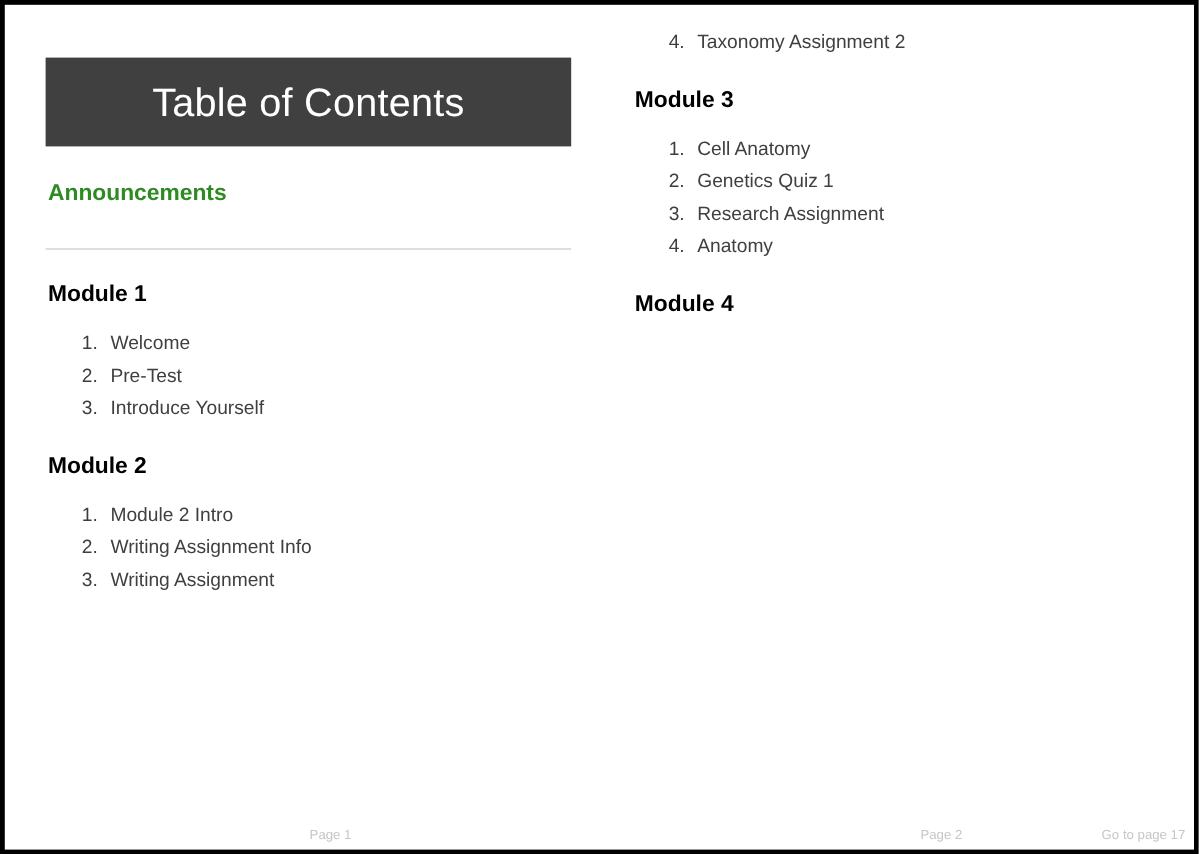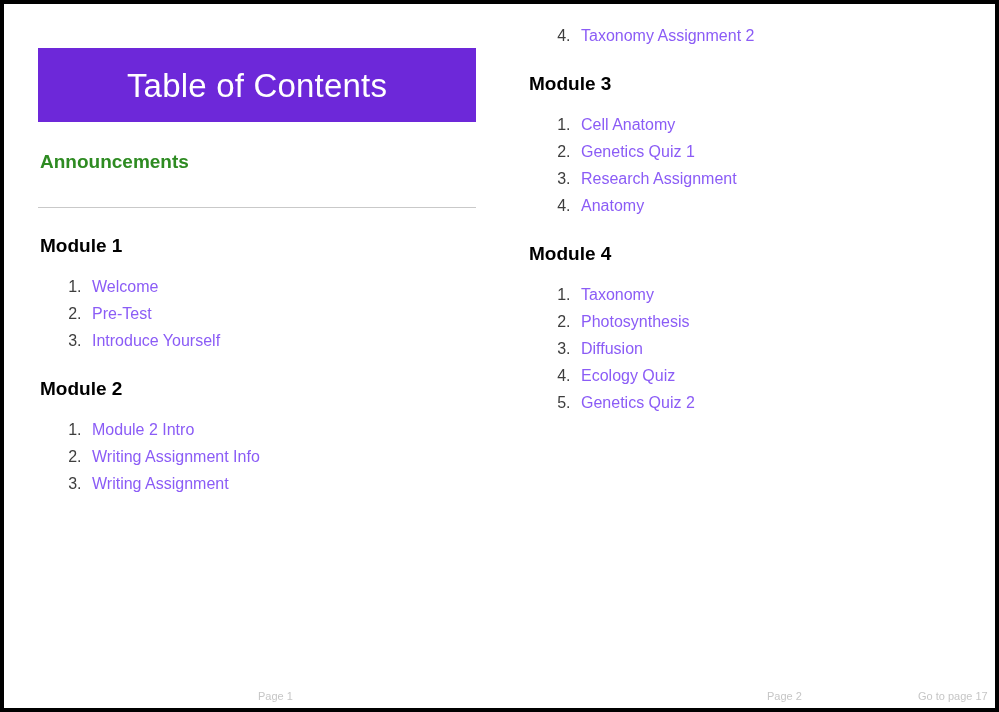--- a/index.html
+++ b/index.html
@@ -38,21 +38,21 @@
     width: 504px;
     padding: 44px 30px 0 34px;
   }
   .col-right {
     width: 491px;
     padding: 24px 30px 0 21px;
   }
 
   
   .banner {
-    background: #6d28d9;
+    background: #404040;
     height: 74px;
     display: flex;
     align-items: center;
     justify-content: center;
     margin-bottom: 30px;
   }
   .banner-title {
     color: #ffffff;
     font-size: 33px;
     font-weight: 400;
@@ -97,21 +97,21 @@
   }
   ol.toc-list li {
     color: #3d3d3d;
     font-size: 16px;
     line-height: 1.0;
     margin-bottom: 11px;
     padding-left: 6px;
   }
   ol.toc-list li:last-child { margin-bottom: 0; }
   ol.toc-list li .item-link {
-    color: #8b5cf6;
+    color: #404040;
     text-decoration: none;
     font-size: 16px;
   }
   ol.toc-list.continued {
     margin-bottom: 30px;
   }
 
   
   .footer {
     position: absolute;
@@ -196,37 +196,20 @@
         </li>
         <li>
           <a class="item-link" href="#">Research Assignment</a>
         </li>
         <li>
           <a class="item-link" href="#">Anatomy</a>
         </li>
       </ol>
 
       <div class="module-heading">Module 4</div>
-      <ol class="toc-list">
-        <li>
-          <a class="item-link" href="#">Taxonomy</a>
-        </li>
-        <li>
-          <a class="item-link" href="#">Photosynthesis</a>
-        </li>
-        <li>
-          <a class="item-link" href="#">Diffusion</a>
-        </li>
-        <li>
-          <a class="item-link" href="#">Ecology Quiz</a>
-        </li>
-        <li>
-          <a class="item-link" href="#">Genetics Quiz 2</a>
-        </li>
-      </ol>
 
     </div>
   </div>
 
   <div class="footer">
     <div class="footer-label footer-page1">Page 1</div>
     <div class="footer-label footer-page2">Page 2</div>
     <div class="footer-label footer-goto">Go to page 17</div>
   </div>
 

